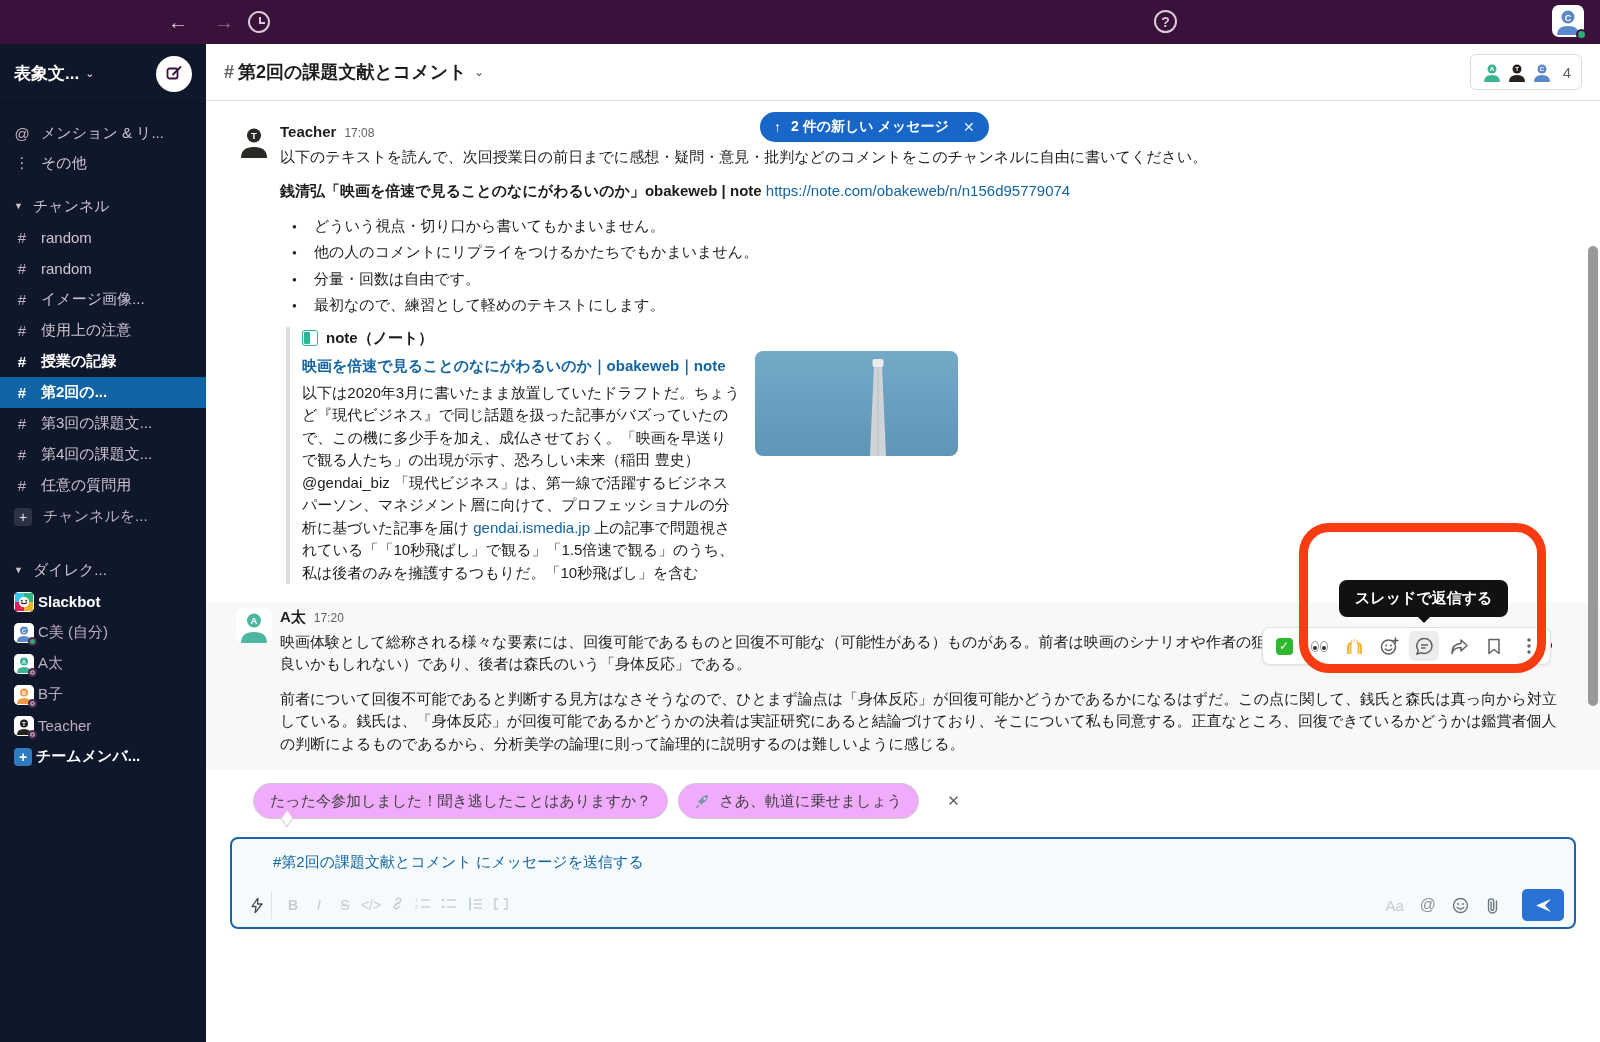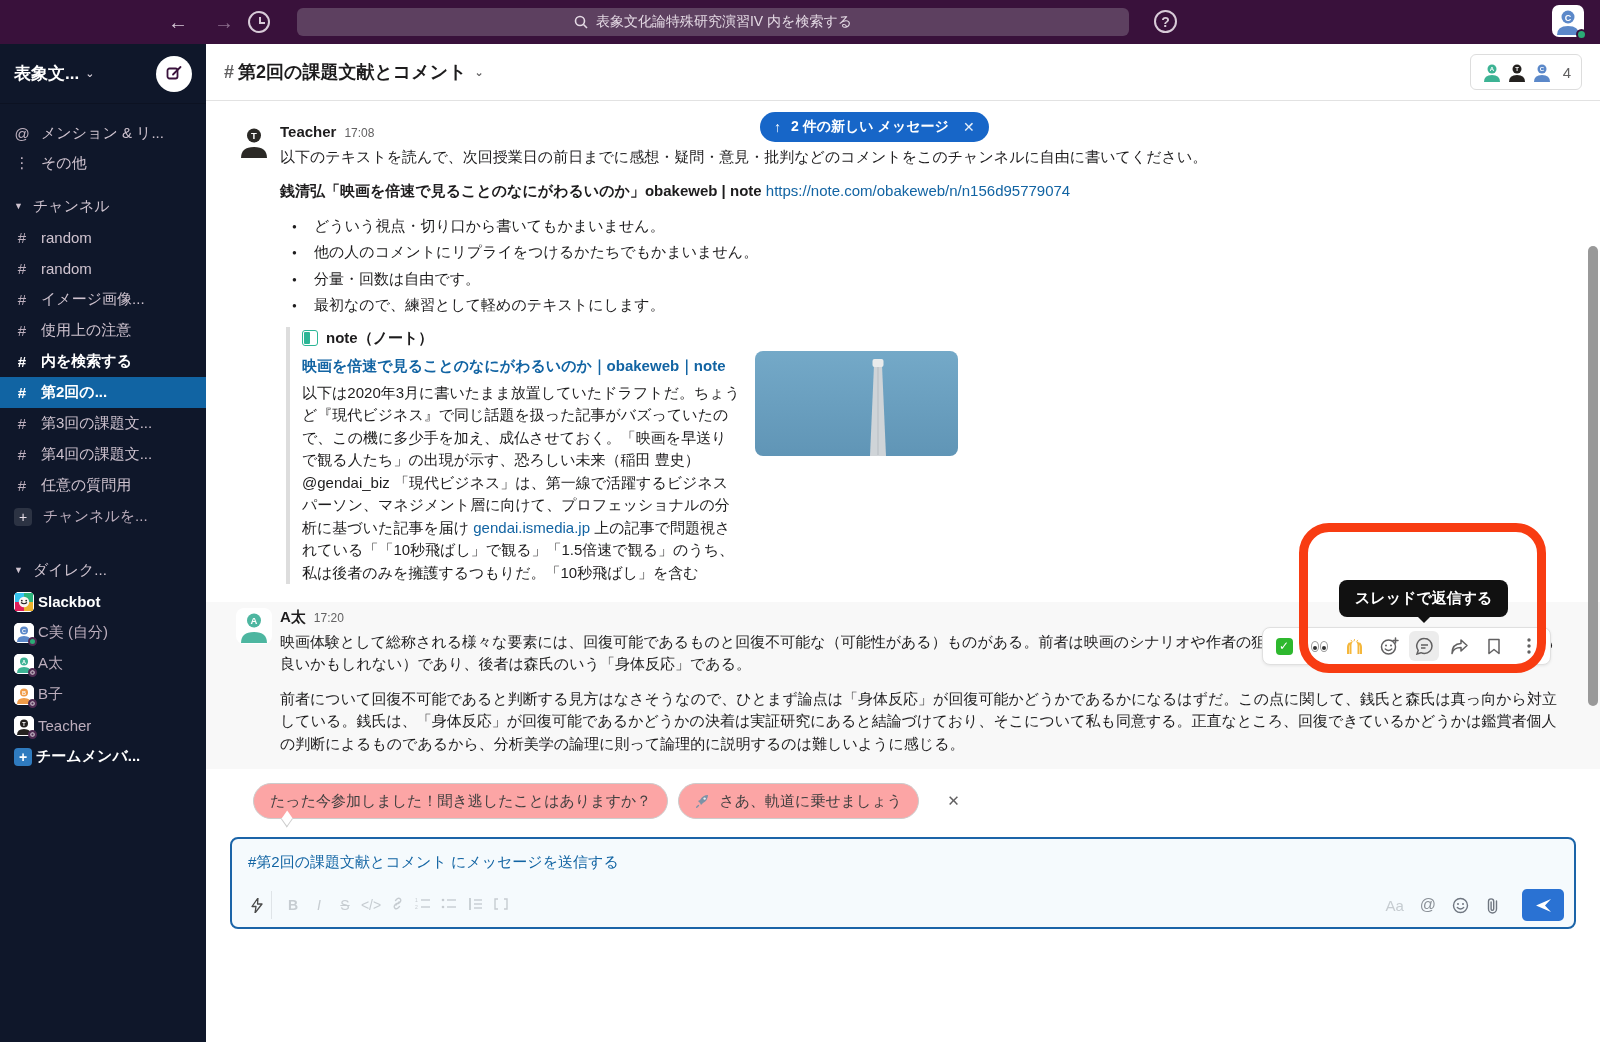--- a/index.html
+++ b/index.html
@@ -95,28 +95,28 @@
 
   .tooltip { position:absolute; left:1339px; top:580px; background:#111; color:#fff; font-size:15px; font-weight:bold; border-radius:8px; padding:9px 16px; z-index:26; white-space:nowrap; }
   .tooltip:after { content:""; position:absolute; left:50%; bottom:-6px; margin-left:-7px; border-left:7px solid transparent; border-right:7px solid transparent; border-top:7px solid #111; }
 
   .red-annot { position:absolute; left:1299px; top:523px; width:247px; height:150px; border:9px solid #f83c12; border-radius:30px; z-index:28; pointer-events:none; }
 
   .scroll-thumb { position:absolute; right:2px; top:246px; width:10px; height:460px; background:#999; border-radius:6px; z-index:27; }
 
   
   .suggest-row { display:flex; align-items:center; gap:10px; padding:14px 0 6px 47px; }
-  .pill { position:relative; border:1px solid #ccc; border-radius:18px; height:36px; display:flex; align-items:center; padding:0 16px; font-size:15px; color:#3f3f3f; gap:8px; background:#fca5a5; }
+  .pill { position:relative; border:1px solid #ccc; border-radius:18px; height:36px; display:flex; align-items:center; padding:0 16px; font-size:15px; color:#3f3f3f; gap:8px; background:#f0abfc; }
   .pill .tail { position:absolute; left:28px; bottom:-6px; width:10px; height:10px; background:#fff; border-right:1px solid #ccc; border-bottom:1px solid #ccc; transform:rotate(55deg) skewX(20deg); }
   .sugg-x { color:#616061; font-size:15px; margin-left:18px; }
   .rocket { font-size:14px; color:#6b7f92; }
 
   
   .composer { margin:12px 24px 0; border:2px solid #1b64a8; border-radius:8px; background:#f5fafd; height:92px; position:relative; }
-  .composer-ph { padding:14px 16px 0; color:#1264a3; font-size:15px; }
+  .composer-ph { padding:14px 16px 0; color:#1264a3; font-size:15px;margin-left:25px; }
   .fmt-row { position:absolute; left:0; right:0; bottom:0; height:44px; display:flex; align-items:center; padding:0 10px; }
   .bolt-box { width:30px; height:28px; display:flex; align-items:center; justify-content:center; border-right:1px solid #dfe4e8; margin-right:8px; }
   .fmt { color:#c6ccd1; font-size:14px; width:26px; text-align:center; }
   .fmt.b { font-weight:bold; }
   .fmt.i { font-style:italic; }
   .fmt.s { text-decoration:line-through; }
   .fmt-right { margin-left:auto; display:flex; align-items:center; gap:16px; }
   .fr { color:#8b9198; font-size:16px; }
   .fr.aa { color:#c6ccd1; font-size:15px; }
   .send-btn { width:42px; height:32px; background:#2a72d3; border-radius:5px; display:flex; align-items:center; justify-content:center; margin-left:6px; }
@@ -125,27 +125,20 @@
 </style>
 </head>
 <body>
 
 <div class="topbar">
   <div class="nav-arrows">
     <span>←</span>
     <span class="fwd">→</span>
   </div>
   <div class="clock-ic"></div>
-  <div class="searchbar">
-    <svg width="14" height="14" viewBox="0 0 14 14">
-        <circle cx="6" cy="6" r="4.5" fill="none" stroke="#e4d9e4" stroke-width="1.6"></circle>
-        <line x1="9.5" y1="9.5" x2="13" y2="13" stroke="#e4d9e4" stroke-width="1.6"></line>
-      </svg>
-    <span>表象文化論特殊研究演習IV 内を検索する</span>
-  </div>
   <div class="help-ic">?</div>
   <div class="top-avatar">
     <svg width="32" height="32" viewBox="0 0 32 32">
         <circle cx="16" cy="12" r="6.5" fill="#5b88c9"></circle>
         <text x="16" y="15.5" font-size="9" fill="#fff" text-anchor="middle" font-weight="bold">C</text>
         <path d="M5 30 q0-9 11-9 q11 0 11 9 z" fill="#5b88c9"></path>
       </svg>
     <span class="presence" style="right:-3px;bottom:-3px;width:11px;height:11px;background:#2bac76;border:2px solid #39113b;"></span>
   </div>
 </div>
@@ -187,21 +180,21 @@
   <div class="ch-row">
       <span class="hash">#</span>
       <span>イメージ画像...</span>
     </div>
   <div class="ch-row">
       <span class="hash">#</span>
       <span>使用上の注意</span>
     </div>
   <div class="ch-row unread">
       <span class="hash">#</span>
-      <span>内を検索する</span>
+      <span>授業の記録</span>
     </div>
   <div class="ch-row sel">
       <span class="hash">#</span>
       <span>第2回の...</span>
     </div>
   <div class="ch-row">
       <span class="hash">#</span>
       <span>第3回の課題文...</span>
     </div>
   <div class="ch-row">

